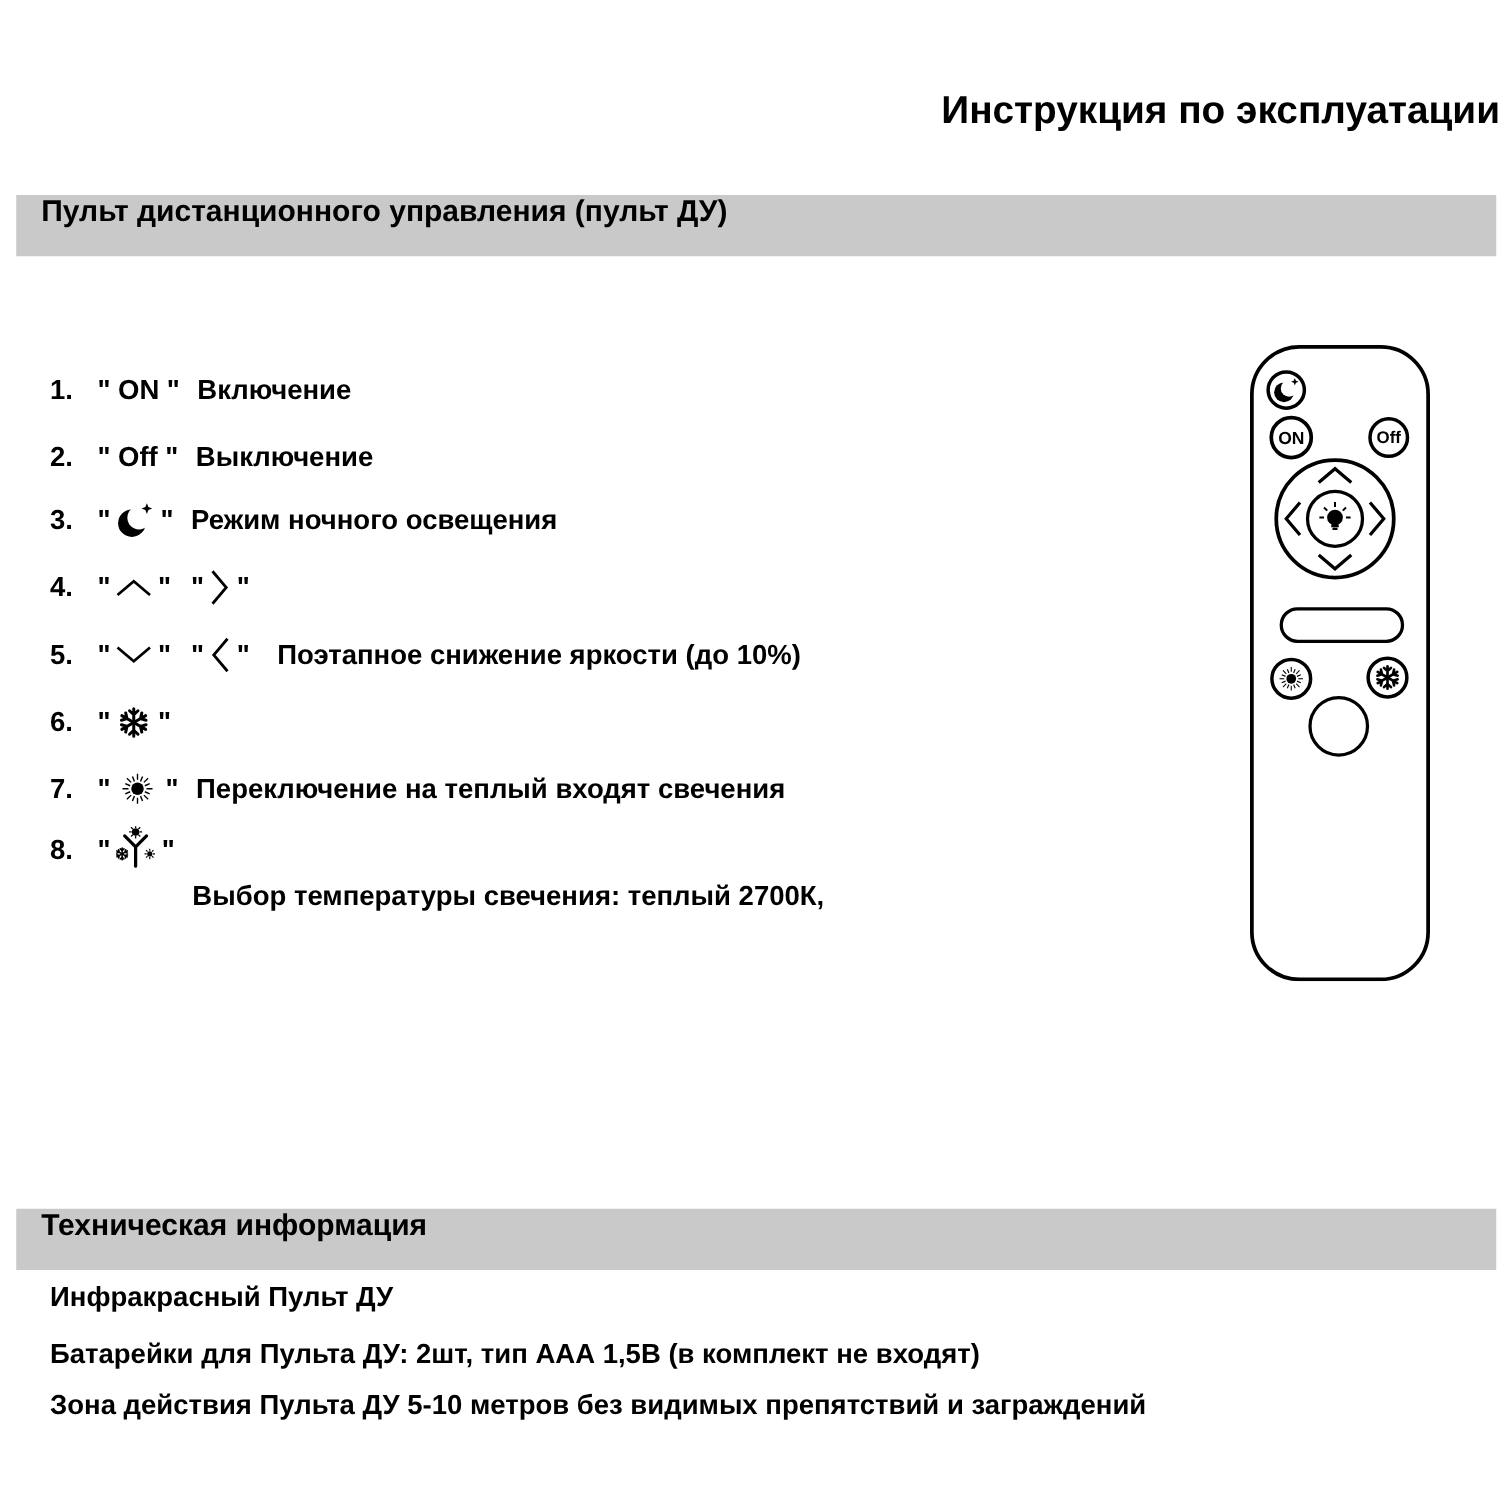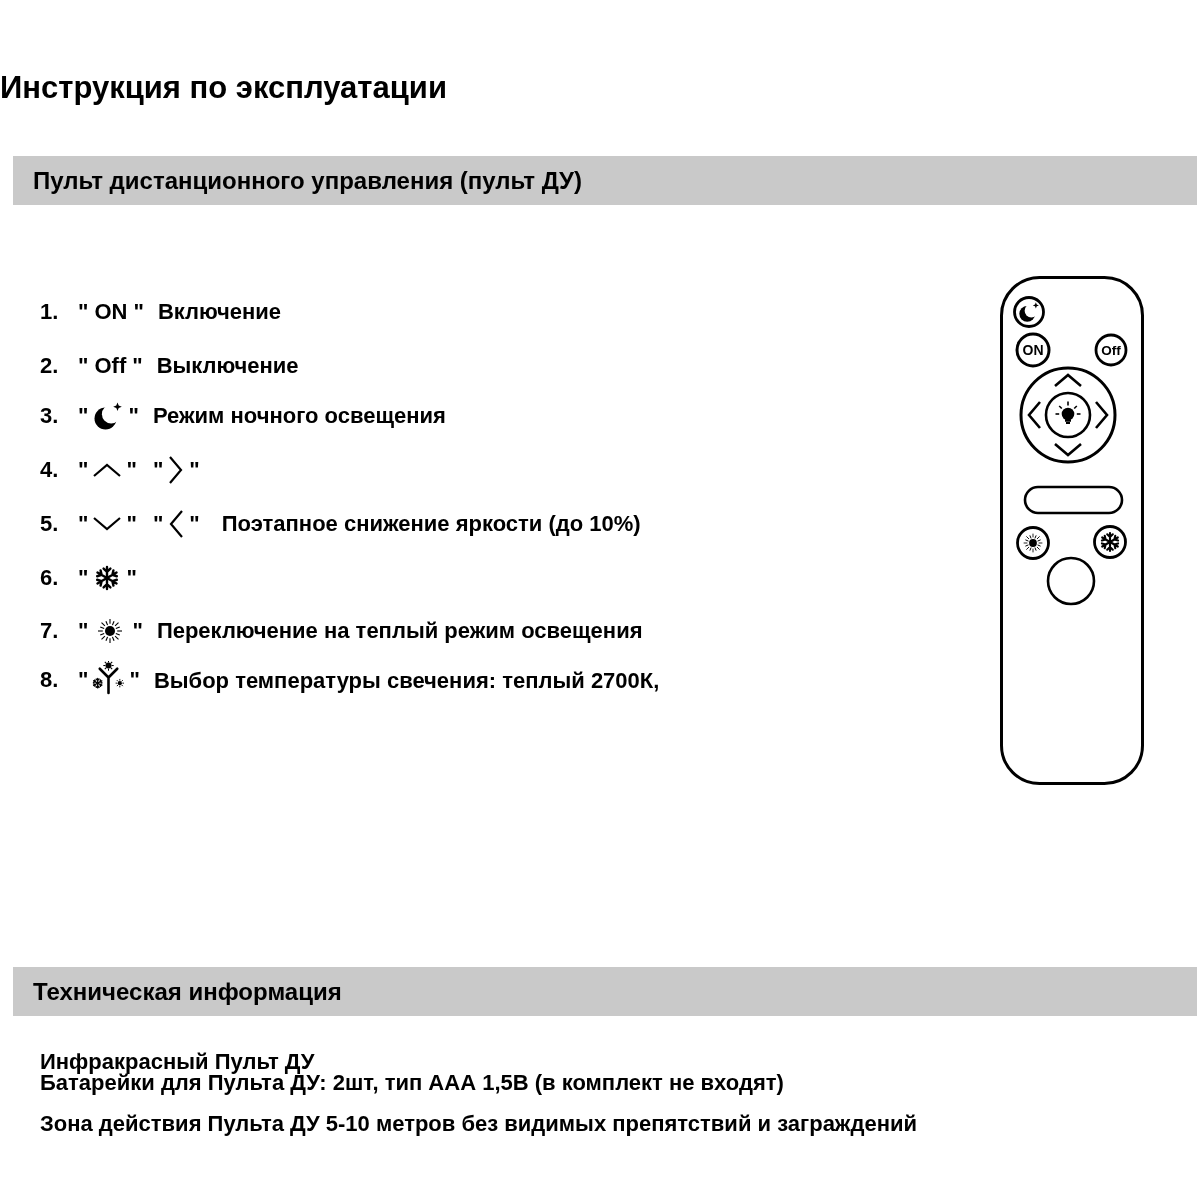--- a/index.html
+++ b/index.html
@@ -3,48 +3,48 @@
 <meta charset="utf-8">
 <style>
   html,body{margin:0;padding:0;}
   body{
     width:1200px;height:1200px;position:relative;overflow:hidden;
     background:#ffffff;color:#000000;
     font-family:"Liberation Sans",sans-serif;font-weight:bold;
   }
   .page-title{
     position:absolute;top:70px;left:0;width:1200px;
-    text-align:left;font-size:31px;line-height:36px;
+    text-align:right;font-size:31px;line-height:36px;
   }
   .section-bar{
     position:absolute;left:13px;width:1184px;height:49px;
-    background:#c9c9c9;display:flex;align-items:center;
+    background:#c9c9c9;display:flex;align-items:flex-start;
     box-sizing:border-box;padding-left:20px;font-size:24px;
   }
   .bar-remote{top:156px;}
   .bar-tech{top:938px;margin-top:29px;}
   .item{
     position:absolute;left:40px;height:44px;
     display:flex;align-items:center;white-space:nowrap;
     font-size:22px;
   }
   .item .num{display:inline-block;width:34px;}
   .item .q{margin:0 4px;}
   .item .q2{margin-left:12px;}
   .item .btn-label{margin:0 2px;}
   .item .desc{margin-left:10px;}
   .item .desc-far{margin-left:18px;}
   .item svg{display:block;}
   .item-8{align-items:flex-start;height:auto;}
   .item-8 .num,.item-8 .q{line-height:30px;}
   .item-8 .icon-ytemp{margin-top:-4px;}
-  .desc-block{margin-left:10px;}
+  .desc-block{margin-left:10px;margin-top:36px;}
   .desc-block span{display:block;line-height:31px;}
   .tech-line{position:absolute;left:40px;font-size:22px;line-height:28px;}
-  .tech-1{top:1048px;}
+  .tech-1{top:1024px;}
   .tech-2{top:1069px;text-align:right;}
   .tech-3{top:1110px;}
   .remote{position:absolute;left:1000px;top:276px;width:144px;height:509px;}
   .rc-label{font-family:"Liberation Sans",sans-serif;font-weight:bold;text-anchor:middle;fill:#000;}
   .defs-holder{position:absolute;width:0;height:0;overflow:hidden;}
 </style>
 </head>
 <body>
 
 <svg class="defs-holder" aria-hidden="true">
@@ -177,21 +177,21 @@
   <span class="q">"</span>
 </div>
 
 <div class="item" style="top:609px">
   <span class="num">7.</span>
   <span class="q">"</span>
   <svg width="36" height="36" viewBox="-18 -18 36 36">
       <use href="#def-sun"></use>
     </svg>
   <span class="q">"</span>
-  <span class="desc">Переключение на теплый режим освещения</span>
+  <span class="desc">Переключение на теплый входят свечения</span>
 </div>
 
 <div class="item item-8" style="top:665px">
   <span class="num">8.</span>
   <span class="q">"</span>
   <svg class="icon-ytemp" width="33" height="35" viewBox="0 0 32 34">
       <use href="#def-ytemp"></use>
     </svg>
   <span class="q">"</span>
   <span class="desc-block">

